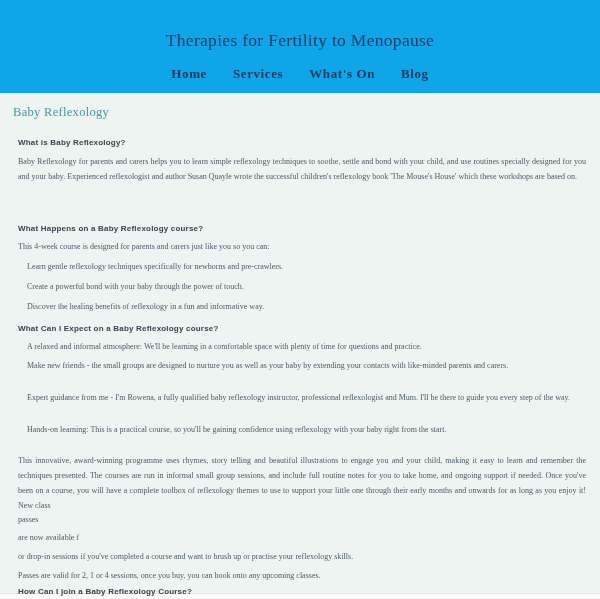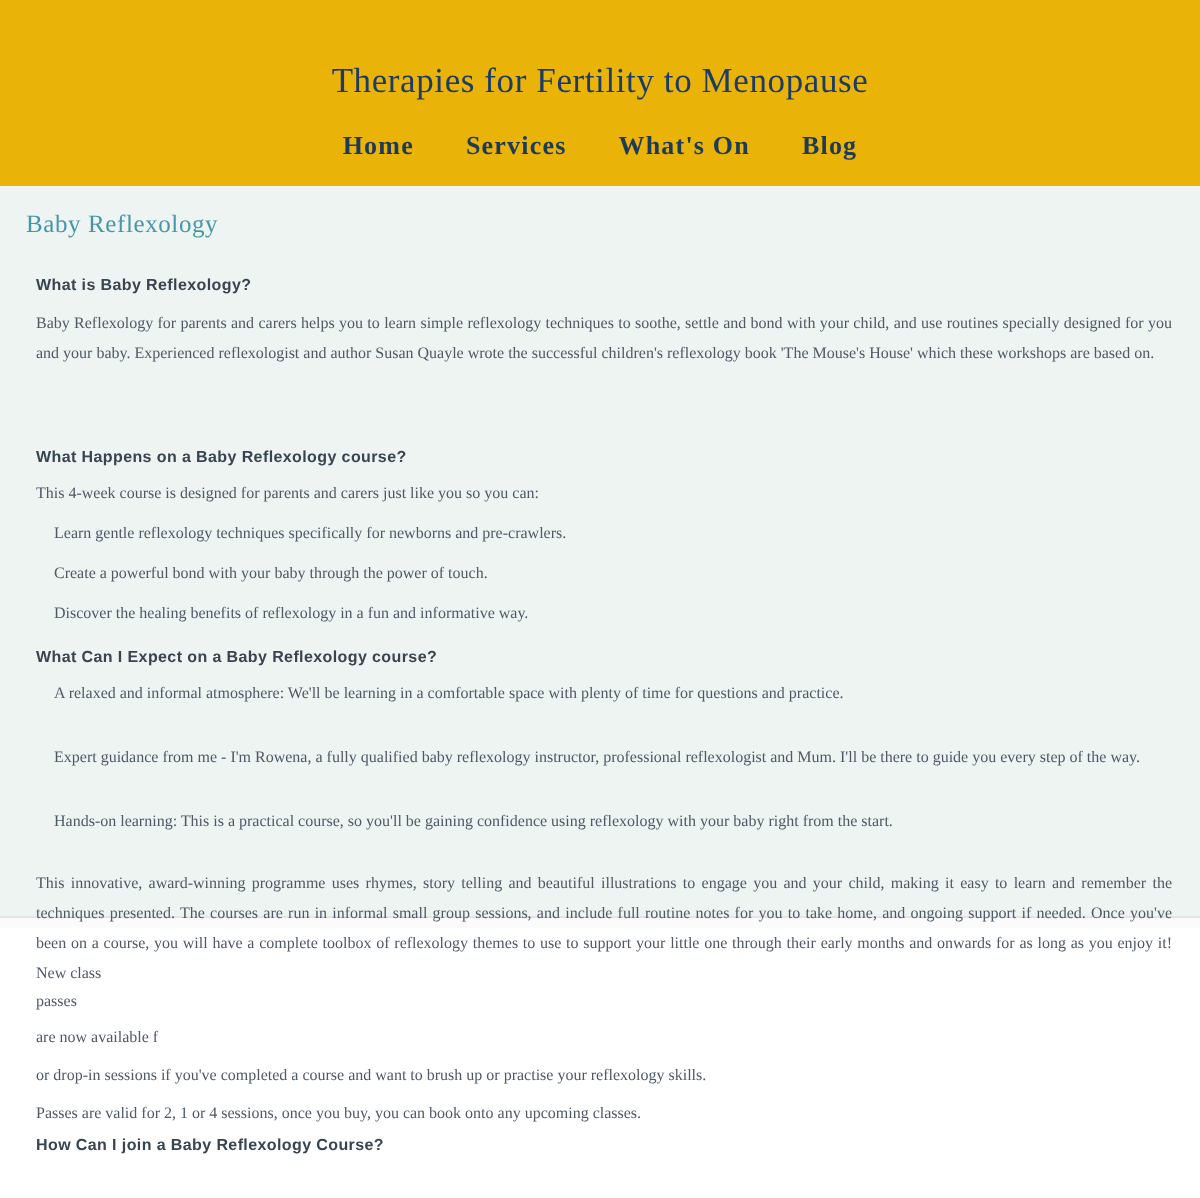--- a/index.html
+++ b/index.html
@@ -4,21 +4,21 @@
 <style>
   * { margin: 0; padding: 0; box-sizing: border-box; }
   html, body { width: 600px; height: 599px; overflow: hidden; }
   body {
     font-family: "Liberation Serif", serif;
     background: #ffffff;
     color: #4d5a66;
   }
   
   .site-header {
-    background: #eab308;
+    background: #0ea5e9;
     text-align: center;
     padding-top: 30px;
     height: 93px;
   }
   .site-title {
     font-family: "Liberation Serif", serif;
     font-weight: 400;
     font-size: 17.5px;
     color: #1e3c63;
     letter-spacing: 0.3px;
@@ -30,21 +30,21 @@
     font-size: 13px;
     letter-spacing: 0.6px;
     color: #1d3a57;
     text-decoration: none;
     margin: 0 11px;
     cursor: pointer;
   }
   
   .main {
     background: #edf4f2;
-    height: 365px;
+    height: 500px;
     padding: 0 14px 0 13px;
   }
   .page-title {
     font-family: "Liberation Serif", serif;
     font-weight: 400;
     font-size: 12.5px;
     color: #4796a6;
     padding-top: 12px;
     letter-spacing: 0.3px;
   }
@@ -102,20 +102,21 @@
     <p class="body-text just mt8">Baby Reflexology for parents and carers helps you to learn simple reflexology techniques to soothe, settle and bond with your child, and use routines specially designed for you and your baby. Experienced reflexologist and author Susan Quayle wrote the successful children's reflexology book 'The Mouse's House' which these workshops are based on.</p>
 
     <h3 class="sec-heading mt30">What Happens on a Baby Reflexology course?</h3>
     <p class="body-text tight mt8">This 4-week course is designed for parents and carers just like you so you can:</p>
     <p class="body-text tight indent mt8">Learn gentle reflexology techniques specifically for newborns and pre-crawlers.</p>
     <p class="body-text tight indent mt8">Create a powerful bond with your baby through the power of touch.</p>
     <p class="body-text tight indent mt8">Discover the healing benefits of reflexology in a fun and informative way.</p>
 
     <h3 class="sec-heading mt12">What Can I Expect on a Baby Reflexology course?</h3>
     <p class="body-text tight indent mt8">A relaxed and informal atmosphere: We'll be learning in a comfortable space with plenty of time for questions and practice.</p>
+    <p class="body-text tight indent mt7">Make new friends - the small groups are designed to nurture you as well as your baby by extending your contacts with like-minded parents and carers.</p>
     <p class="body-text tight indent mt20">Expert guidance from me - I'm Rowena, a fully qualified baby reflexology instructor, professional reflexologist and Mum. I'll be there to guide you every step of the way.</p>
     <p class="body-text tight indent mt20">Hands-on learning: This is a practical course, so you'll be gaining confidence using reflexology with your baby right from the start.</p>
 
     <p class="body-text just mt18">This innovative, award-winning programme uses rhymes, story telling and beautiful illustrations to engage you and your child, making it easy to learn and remember the techniques presented. The courses are run in informal small group sessions, and include full routine notes for you to take home, and ongoing support if needed. Once you've been on a course, you will have a complete toolbox of reflexology themes to use to support your little one through their early months and onwards for as long as you enjoy it! New class</p>
     <p class="body-text tight"> passes</p>
     <p class="body-text tight mt6">are now available f</p>
     <p class="body-text tight mt7">or drop-in sessions if you've completed a course and want to brush up or practise your reflexology skills.</p>
     <p class="body-text tight mt7">Passes are valid for 2, 1 or 4 sessions, once you buy, you can book onto any upcoming classes.</p>
 
     <h3 class="sec-heading mt6">How Can I join a Baby Reflexology Course?</h3>

